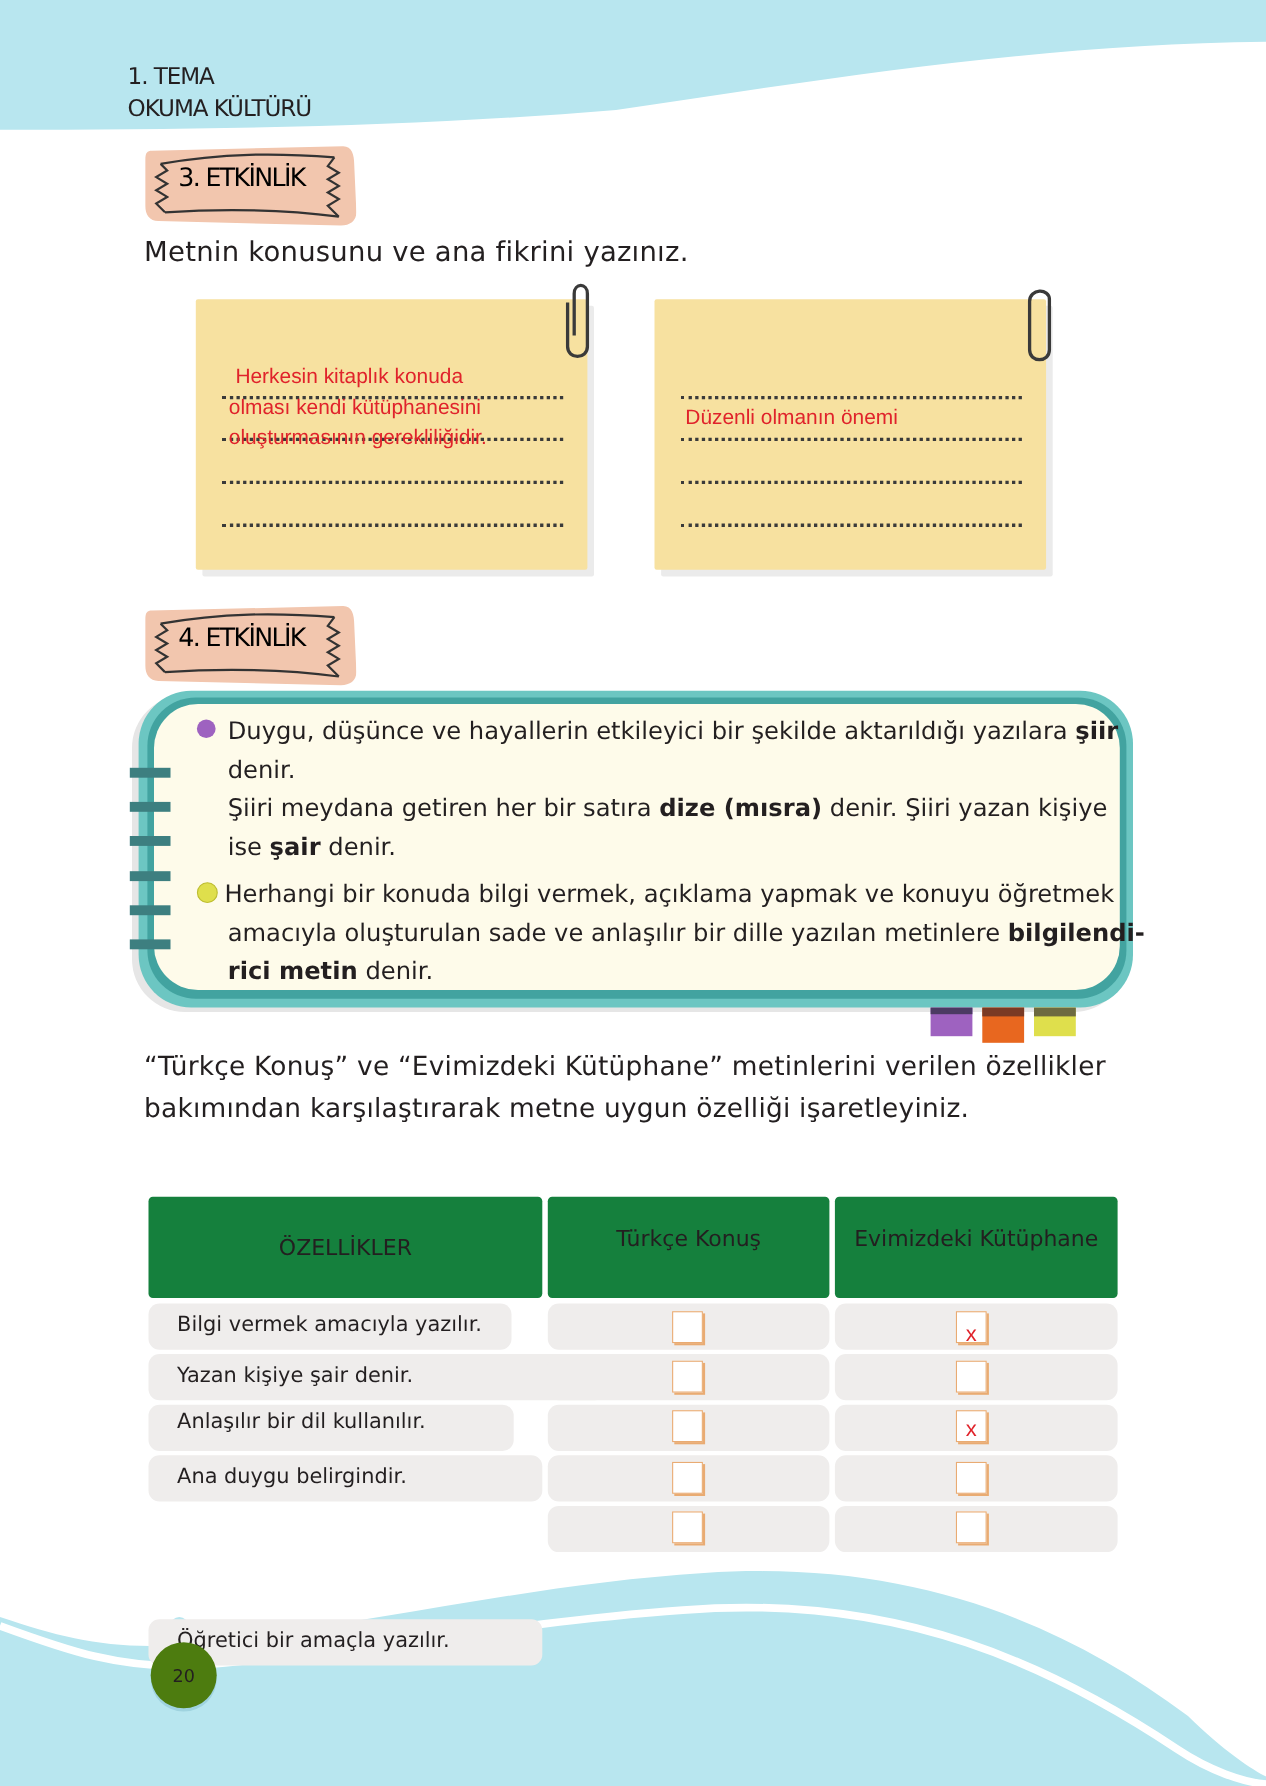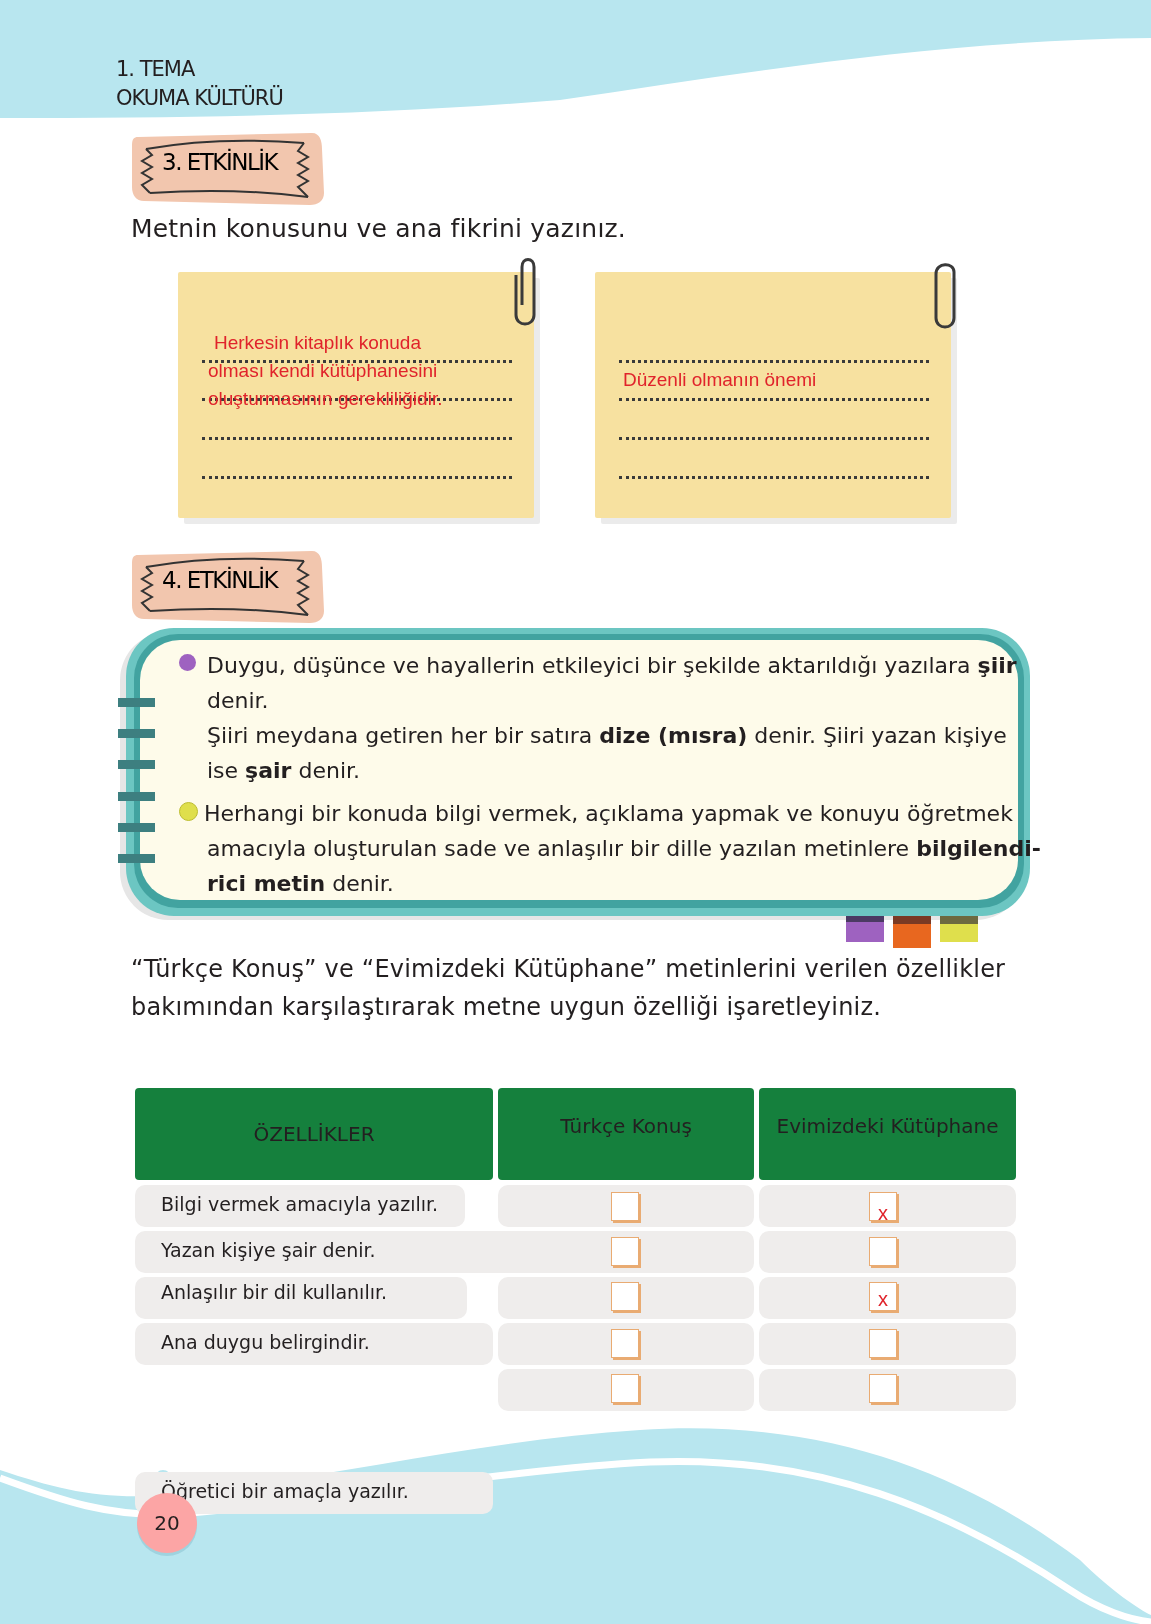--- a/index.html
+++ b/index.html
@@ -100,24 +100,24 @@
     position: absolute; width: 26px; height: 27px; background: #ffffff;
     border: 1px solid #e9ab72; box-shadow: 2px 2px 0 #e9ab72;
     cursor: pointer;
   }
   .xmark {
     position: absolute; left: 8px; top: 6px; font-size: 20px; color: #e0232b;
     font-family: "Liberation Sans", sans-serif; line-height: 20px;
   }
   .page-num {
     position: absolute; left: 137px; top: 1493px; width: 60px; height: 60px;
-    border-radius: 50%; background: #fca5a5;
+    border-radius: 50%; background: #4d7c0f;
     box-shadow: 0 3px 0 #9fd3df;
     display: flex; align-items: center; justify-content: center;
-    font-size: 20px; color: #231f20;
+    font-size: 16px; color: #231f20;
   }
 </style>
 </head>
 <body>
 
 <svg class="bg-svg" width="1151" height="1624">
   <path d="M0,0 L1151,0 L1151,38 C950,40 760,70 560,100 C380,115 200,118 0,118 Z" fill="#b8e6ef"></path>
   <path d="M0,1470 C60,1490 100,1500 170,1495 C320,1480 480,1440 640,1430 C820,1418 960,1470 1080,1560 C1110,1590 1140,1610 1151,1615 L1151,1624 L0,1624 Z" fill="#b8e6ef"></path>
   <path d="M0,1478 C60,1500 110,1518 180,1514 C340,1500 500,1470 650,1462 C820,1455 950,1510 1070,1590 C1100,1610 1130,1620 1151,1622" fill="none" stroke="#ffffff" stroke-width="7"></path>
   <circle cx="163" cy="1478" r="8" fill="#b8e6ef"></circle>

